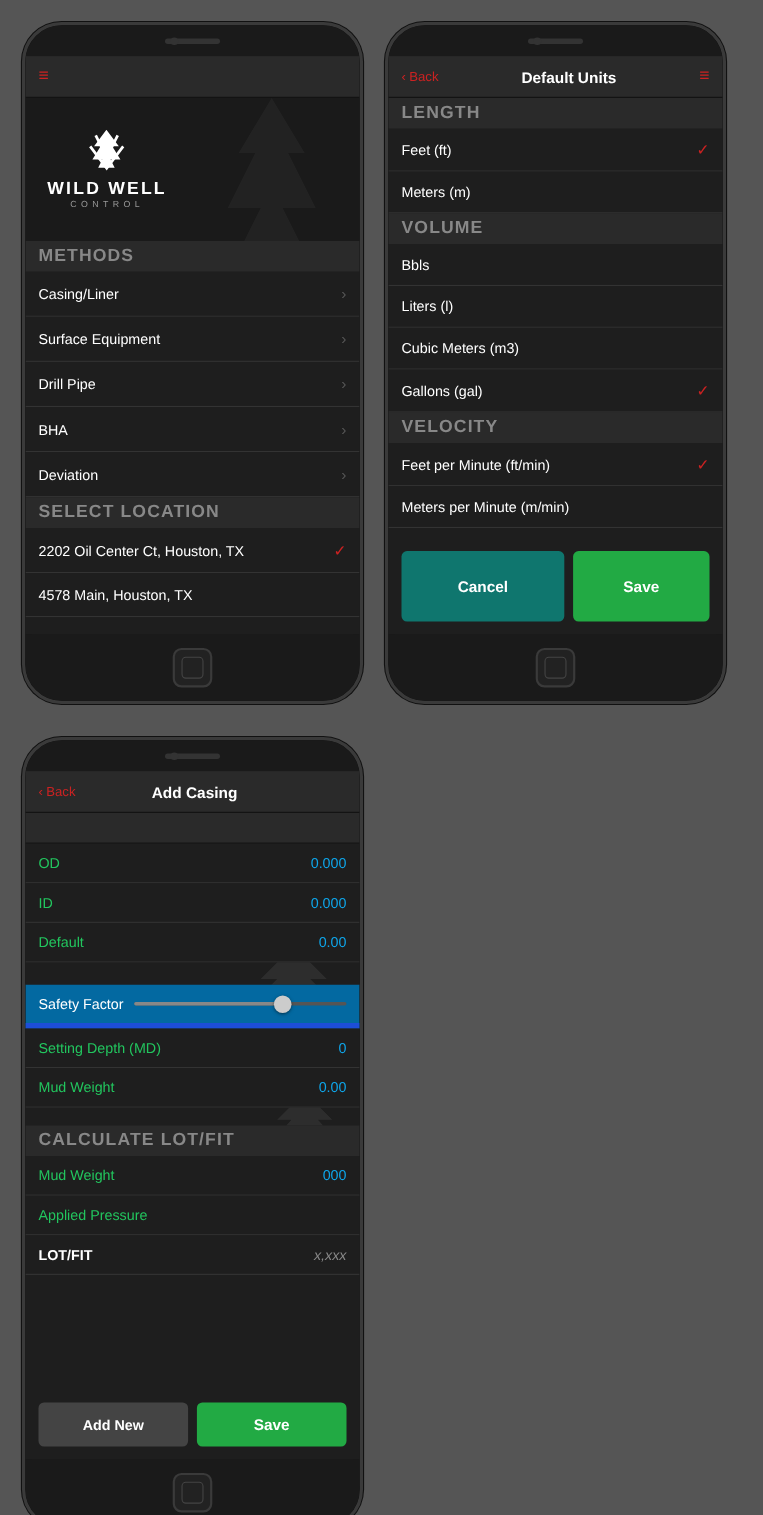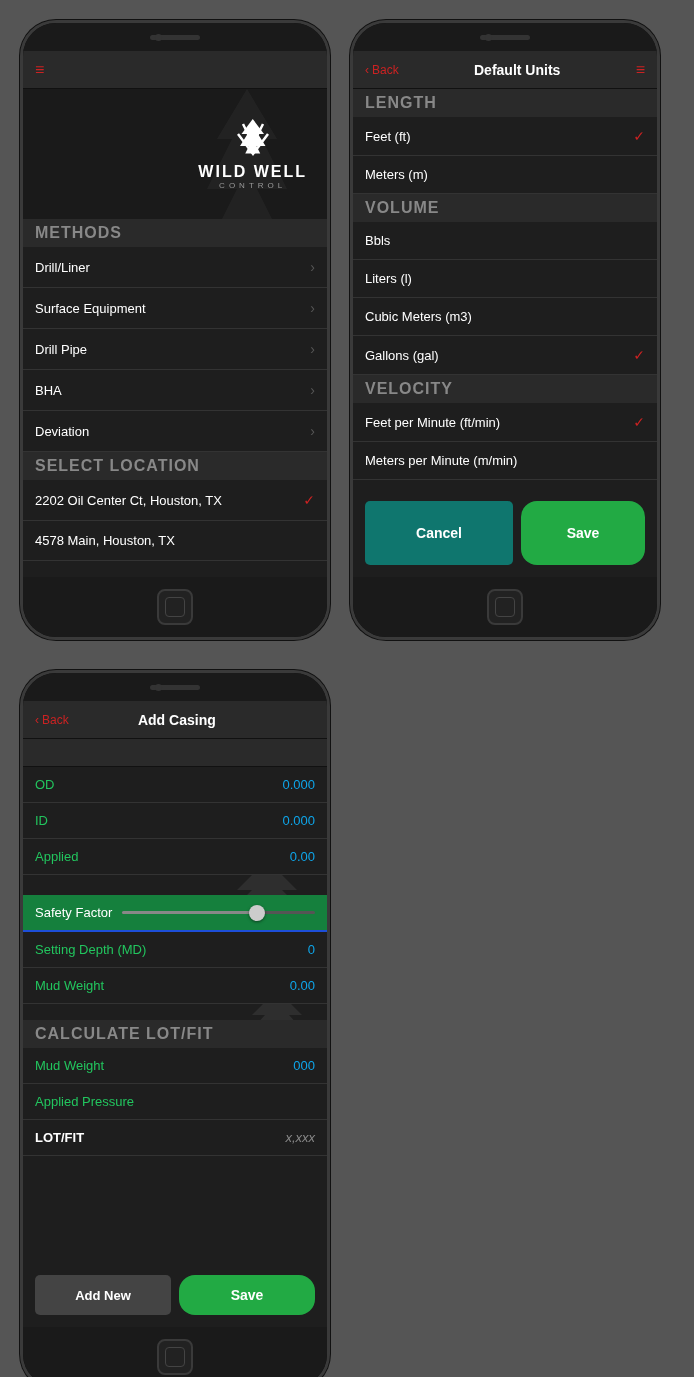--- a/index.html
+++ b/index.html
@@ -138,21 +138,21 @@
       color: #cc2222;
       font-size: 16px;
       line-height: 1;
     }
 
     
     .logo-area {
       background: #1a1a1a;
       display: flex;
       align-items: center;
-      justify-content: flex-end;
+      justify-content: flex-start;
       padding: 20px;
       flex-shrink: 0;
       height: 130px;
       position: relative;
       overflow: hidden;
     }
     .logo-text {
       text-align: center;
       z-index: 1;
     }
@@ -237,21 +237,21 @@
       padding: 24px;
       font-size: 14px;
       font-weight: 600;
       cursor: pointer;
     }
     .btn-save {
       flex: 1;
       background: #22aa44;
       color: #fff;
       border: none;
-      border-radius: 16px;
+      border-radius: 5px;
       padding: 12px;
       font-size: 14px;
       font-weight: 600;
       cursor: pointer;
     }
     .btn-add-new {
       flex: 1;
       background: #444;
       color: #fff;
       border: none;
@@ -286,22 +286,22 @@
       font-size: 13px;
     }
     .field-value-bold {
       color: #888;
       font-size: 13px;
       font-style: italic;
     }
 
     
     .slider-row {
-      background: #15803d;
-      border-bottom: 2px solid #1d4ed8;
+      background: #0369a1;
+      border-bottom: 5px solid #1d4ed8;
       padding: 10px 12px;
       display: flex;
       align-items: center;
       justify-content: space-between;
       flex-shrink: 0;
     }
     .slider-label {
       color: #fff;
       font-size: 13px;
       white-space: nowrap;
@@ -376,21 +376,21 @@
         </svg>
         <div class="logo-name">WILD WELL</div>
         <div class="logo-sub">CONTROL</div>
       </div>
     </div>
 
     <div class="screen-content">
 
       <div class="section-label">METHODS</div>
       <div class="menu-item">
-        <span class="menu-item-text">Drill/Liner</span>
+        <span class="menu-item-text">Casing/Liner</span>
         <span class="menu-chevron">›</span>
       </div>
       <div class="menu-item">
         <span class="menu-item-text">Surface Equipment</span>
         <span class="menu-chevron">›</span>
       </div>
       <div class="menu-item">
         <span class="menu-item-text">Drill Pipe</span>
         <span class="menu-chevron">›</span>
       </div>
@@ -506,21 +506,21 @@
 
       <div class="form-field">
         <span class="field-label">OD</span>
         <span class="field-value">0.000</span>
       </div>
       <div class="form-field">
         <span class="field-label">ID</span>
         <span class="field-value">0.000</span>
       </div>
       <div class="form-field">
-        <span class="field-label">Applied</span>
+        <span class="field-label">Default</span>
         <span class="field-value">0.00</span>
       </div>
 
       <div style="background:#1e1e1e; height:20px; flex-shrink:0; position:relative; overflow:hidden;">
         <svg style="position:absolute;right:0;bottom:-5px;opacity:0.07;" width="120" height="40" viewBox="0 0 120 40">
           <path d="M60 0 L30 30 L45 30 L25 50 L50 50 L40 65 L80 65 L70 50 L95 50 L75 30 L90 30 Z" fill="#fff"></path>
         </svg>
       </div>
 
       <div class="slider-row">

